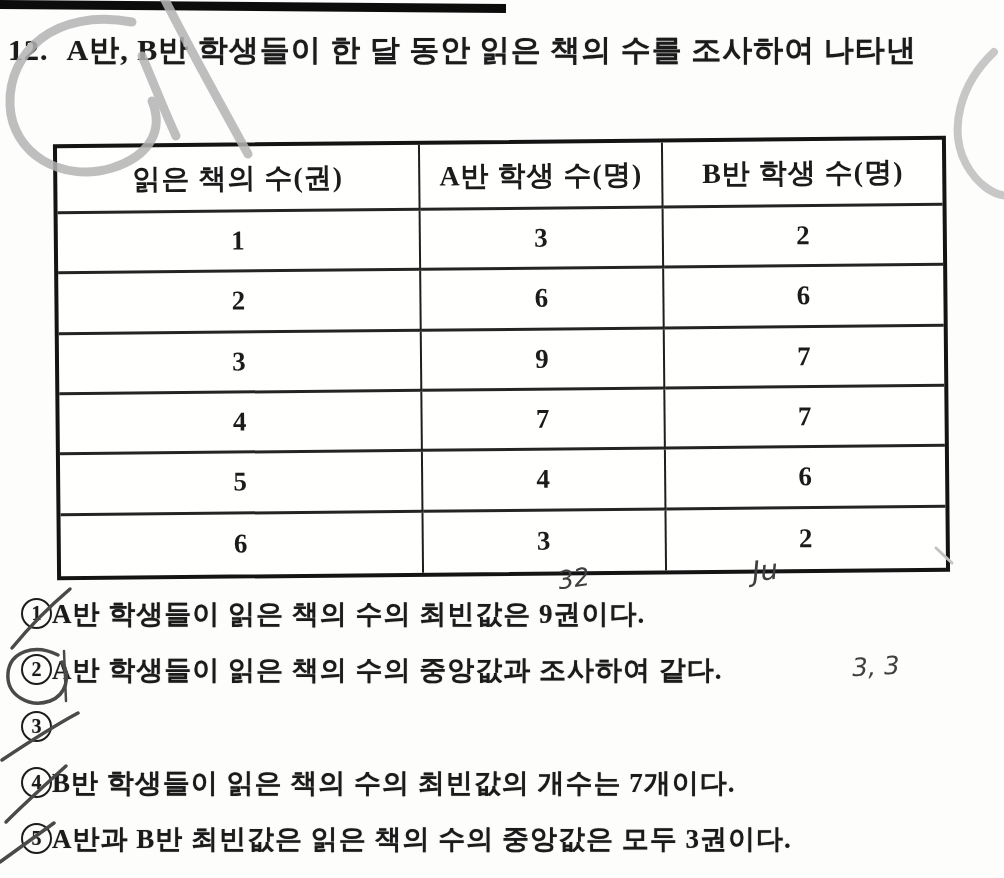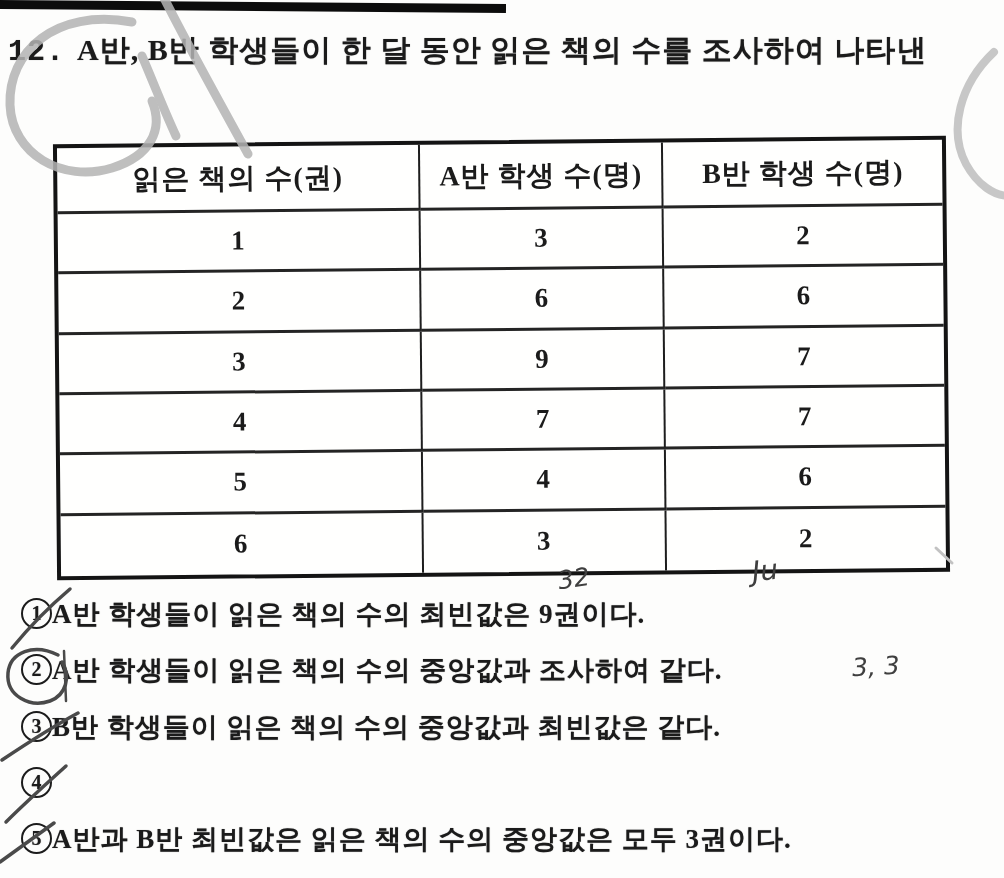--- a/index.html
+++ b/index.html
@@ -17,21 +17,21 @@
   #scan-bar{
     position:absolute;left:-6px;top:2px;width:512px;height:9px;
     background:#0c0c0c;transform:rotate(0.45deg);
   }
 
   
   #q-line1{
     position:absolute;left:8px;top:30px;width:1000px;
     font-size:30px;font-weight:600;letter-spacing:1px;white-space:nowrap;
   }
-  #q-num{margin-right:12px;font-family:Liberation Mono, monospace;}
+  #q-num{margin-right:18px;}
   #q-line2{
     position:absolute;left:62px;top:86px;width:940px;
     font-size:30px;font-weight:600;letter-spacing:1px;white-space:nowrap;
   }
 
   
   #books-table{
     position:absolute;left:55px;top:140px;width:893px;height:436px;
     border:4px solid #141414;background:#fffffe;
     transform:rotate(-0.55deg);
@@ -126,24 +126,24 @@
   <div class="option" id="option-1">
     <span class="opt-marker printed">1</span>
     <span class="opt-text printed">A반 학생들이 읽은 책의 수의 최빈값은 9권이다.</span>
   </div>
   <div class="option" id="option-2">
     <span class="opt-marker printed">2</span>
     <span class="opt-text printed">A반 학생들이 읽은 책의 수의 중앙값과 조사하여 같다.</span>
   </div>
   <div class="option" id="option-3">
     <span class="opt-marker printed">3</span>
-    <span class="opt-text printed">B반 학생들이 읽은 책의 수의 중앙값과 최빈값은 같다.</span>
   </div>
   <div class="option" id="option-4">
     <span class="opt-marker printed">4</span>
+    <span class="opt-text printed">B반 학생들이 읽은 책의 수의 최빈값의 개수는 7개이다.</span>
   </div>
   <div class="option" id="option-5">
     <span class="opt-marker printed">5</span>
     <span class="opt-text printed">A반과 B반 최빈값은 읽은 책의 수의 중앙값은 모두 3권이다.</span>
   </div>
 
   <span class="hand" id="hand-32">32</span>
   <span class="hand" id="hand-ju">Ju</span>
   <span class="hand" id="hand-33">3, 3</span>
 

